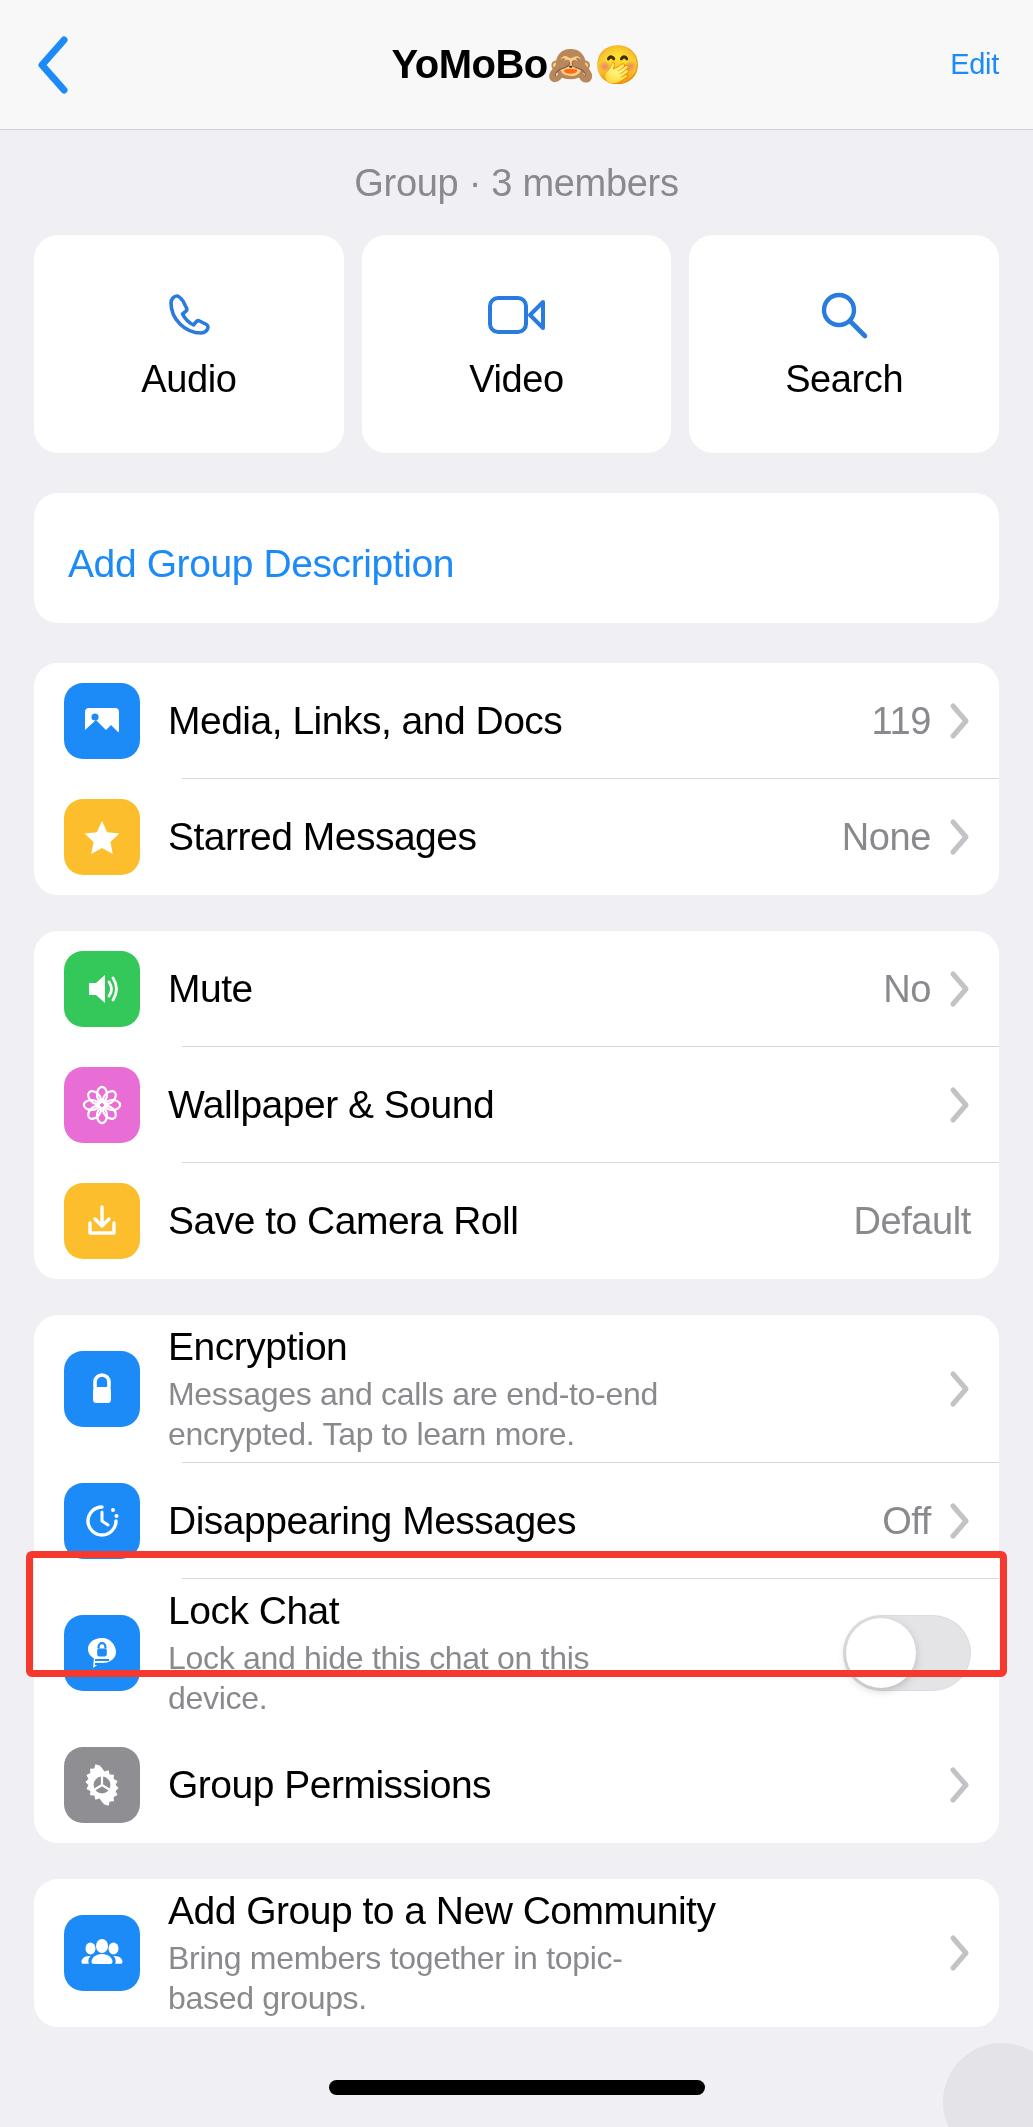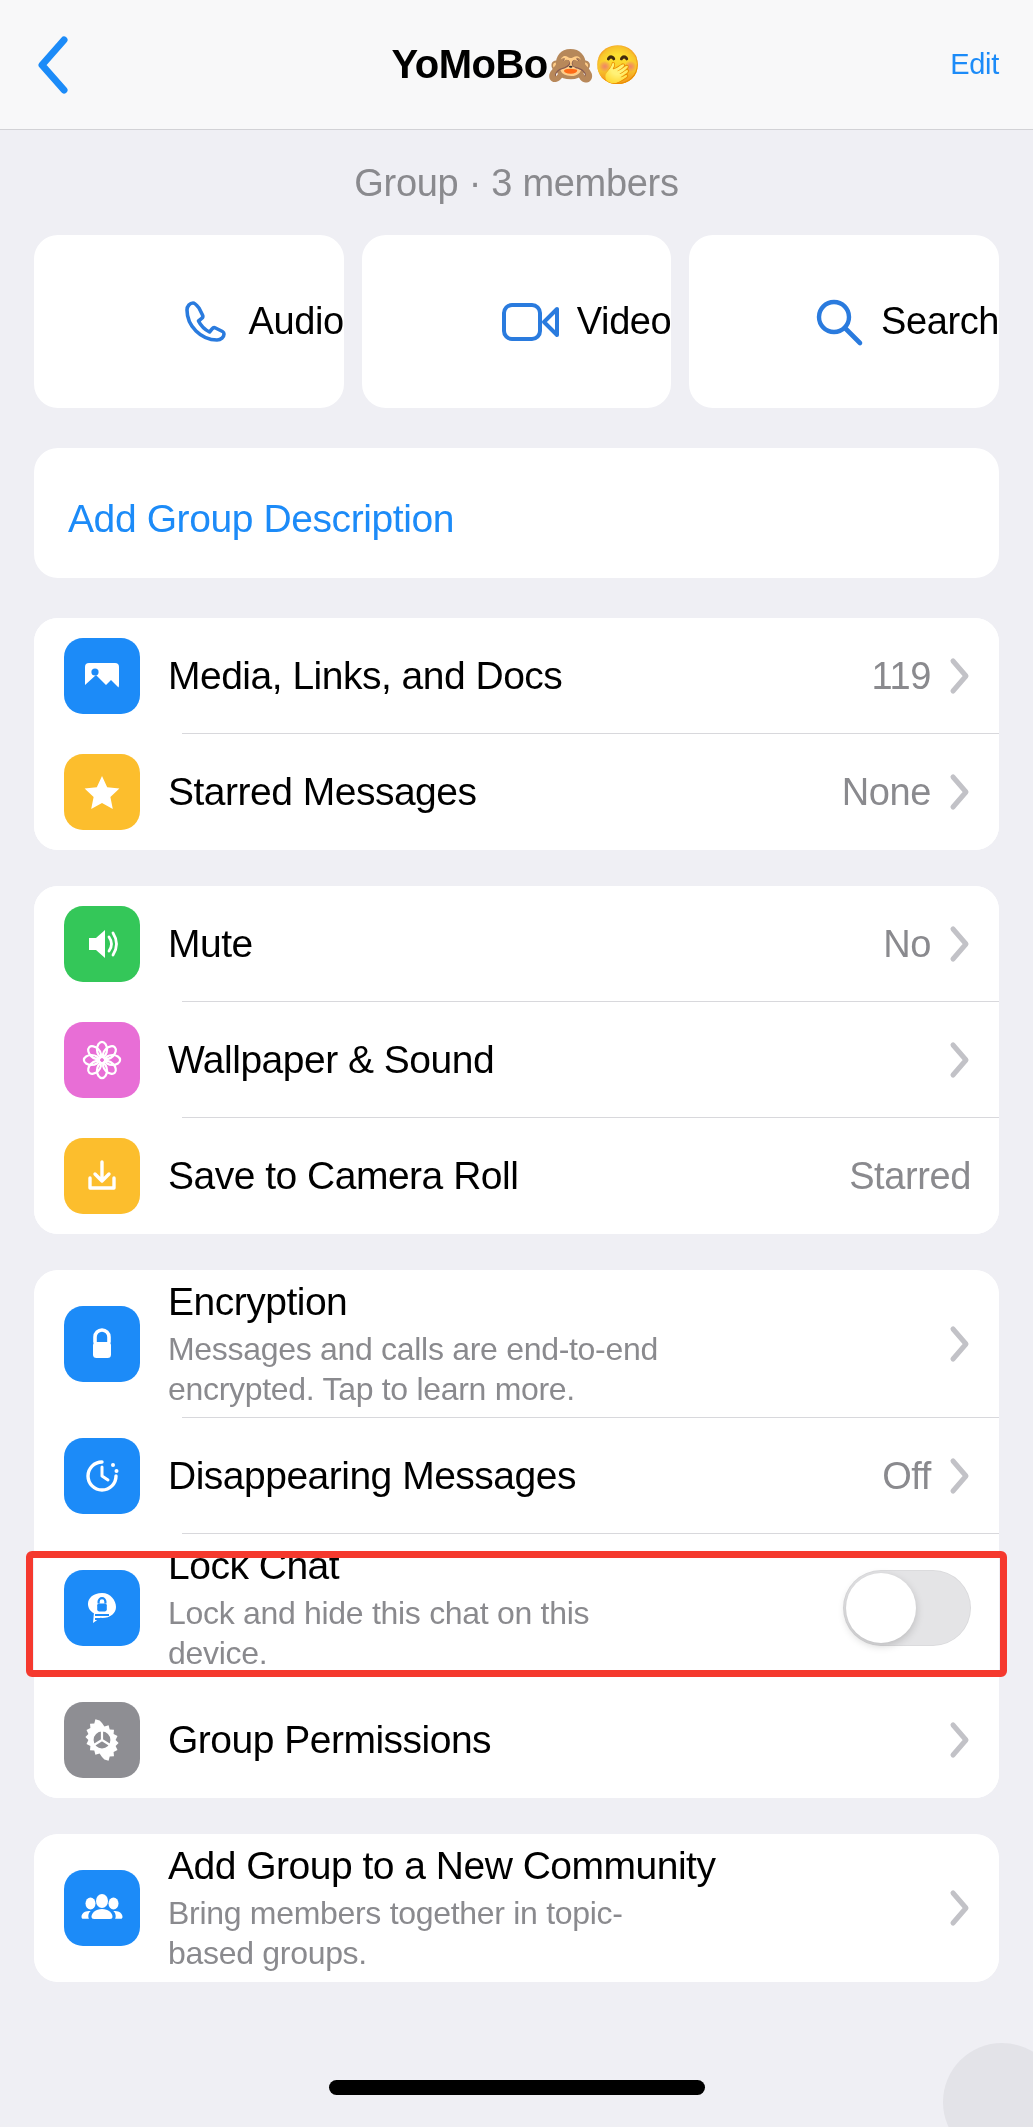--- a/index.html
+++ b/index.html
@@ -79,24 +79,25 @@
   
   .actions {
     display: flex;
     gap: 18px;
     margin: 0 34px 40px;
   }
   .action-card {
     flex: 1;
     background: #fff;
     border-radius: 24px;
-    height: 173px;
-    display: flex;
-    align-items: center;
-    justify-content: flex-end;
+    height: 218px;
+    display: flex;
+    flex-direction: column;
+    align-items: center;
+    justify-content: center;
     gap: 16px;
     cursor: pointer;
   }
   .action-icon { height: 54px; display: flex; align-items: center; }
   .action-label {
     font-size: 38px;
     color: #000;
     letter-spacing: -0.4px;
   }
 
@@ -385,21 +386,21 @@
     <div class="row">
       <div class="row-icon" style="background:#fcbe2d">
         <svg width="44" height="44" viewBox="0 0 44 44" fill="none">
           <path d="M22 8 V26 M15 20 L22 27 L29 20" stroke="#fff" stroke-width="3.4" stroke-linecap="round" stroke-linejoin="round" fill="none"></path>
           <path d="M10 24 V34 H34 V24" stroke="#fff" stroke-width="3.4" stroke-linecap="round" stroke-linejoin="round" fill="none"></path>
         </svg>
       </div>
       <div class="row-body">
         <div class="row-title">Save to Camera Roll</div>
       </div>
-      <div class="row-value">Starred</div>
+      <div class="row-value">Default</div>
     </div>
   </div>
 
   <div class="section">
 
     <div class="row tall row-sep">
       <div class="row-icon" style="background:#1c8bf8">
         <svg width="44" height="44" viewBox="0 0 44 44" fill="none">
           <path d="M15 20 V15 a7 7 0 0 1 14 0 V20" stroke="#fff" stroke-width="3.6" fill="none" stroke-linecap="round"></path>
           <rect x="13" y="20" width="18" height="16" rx="3.5" fill="#fff"></rect>

